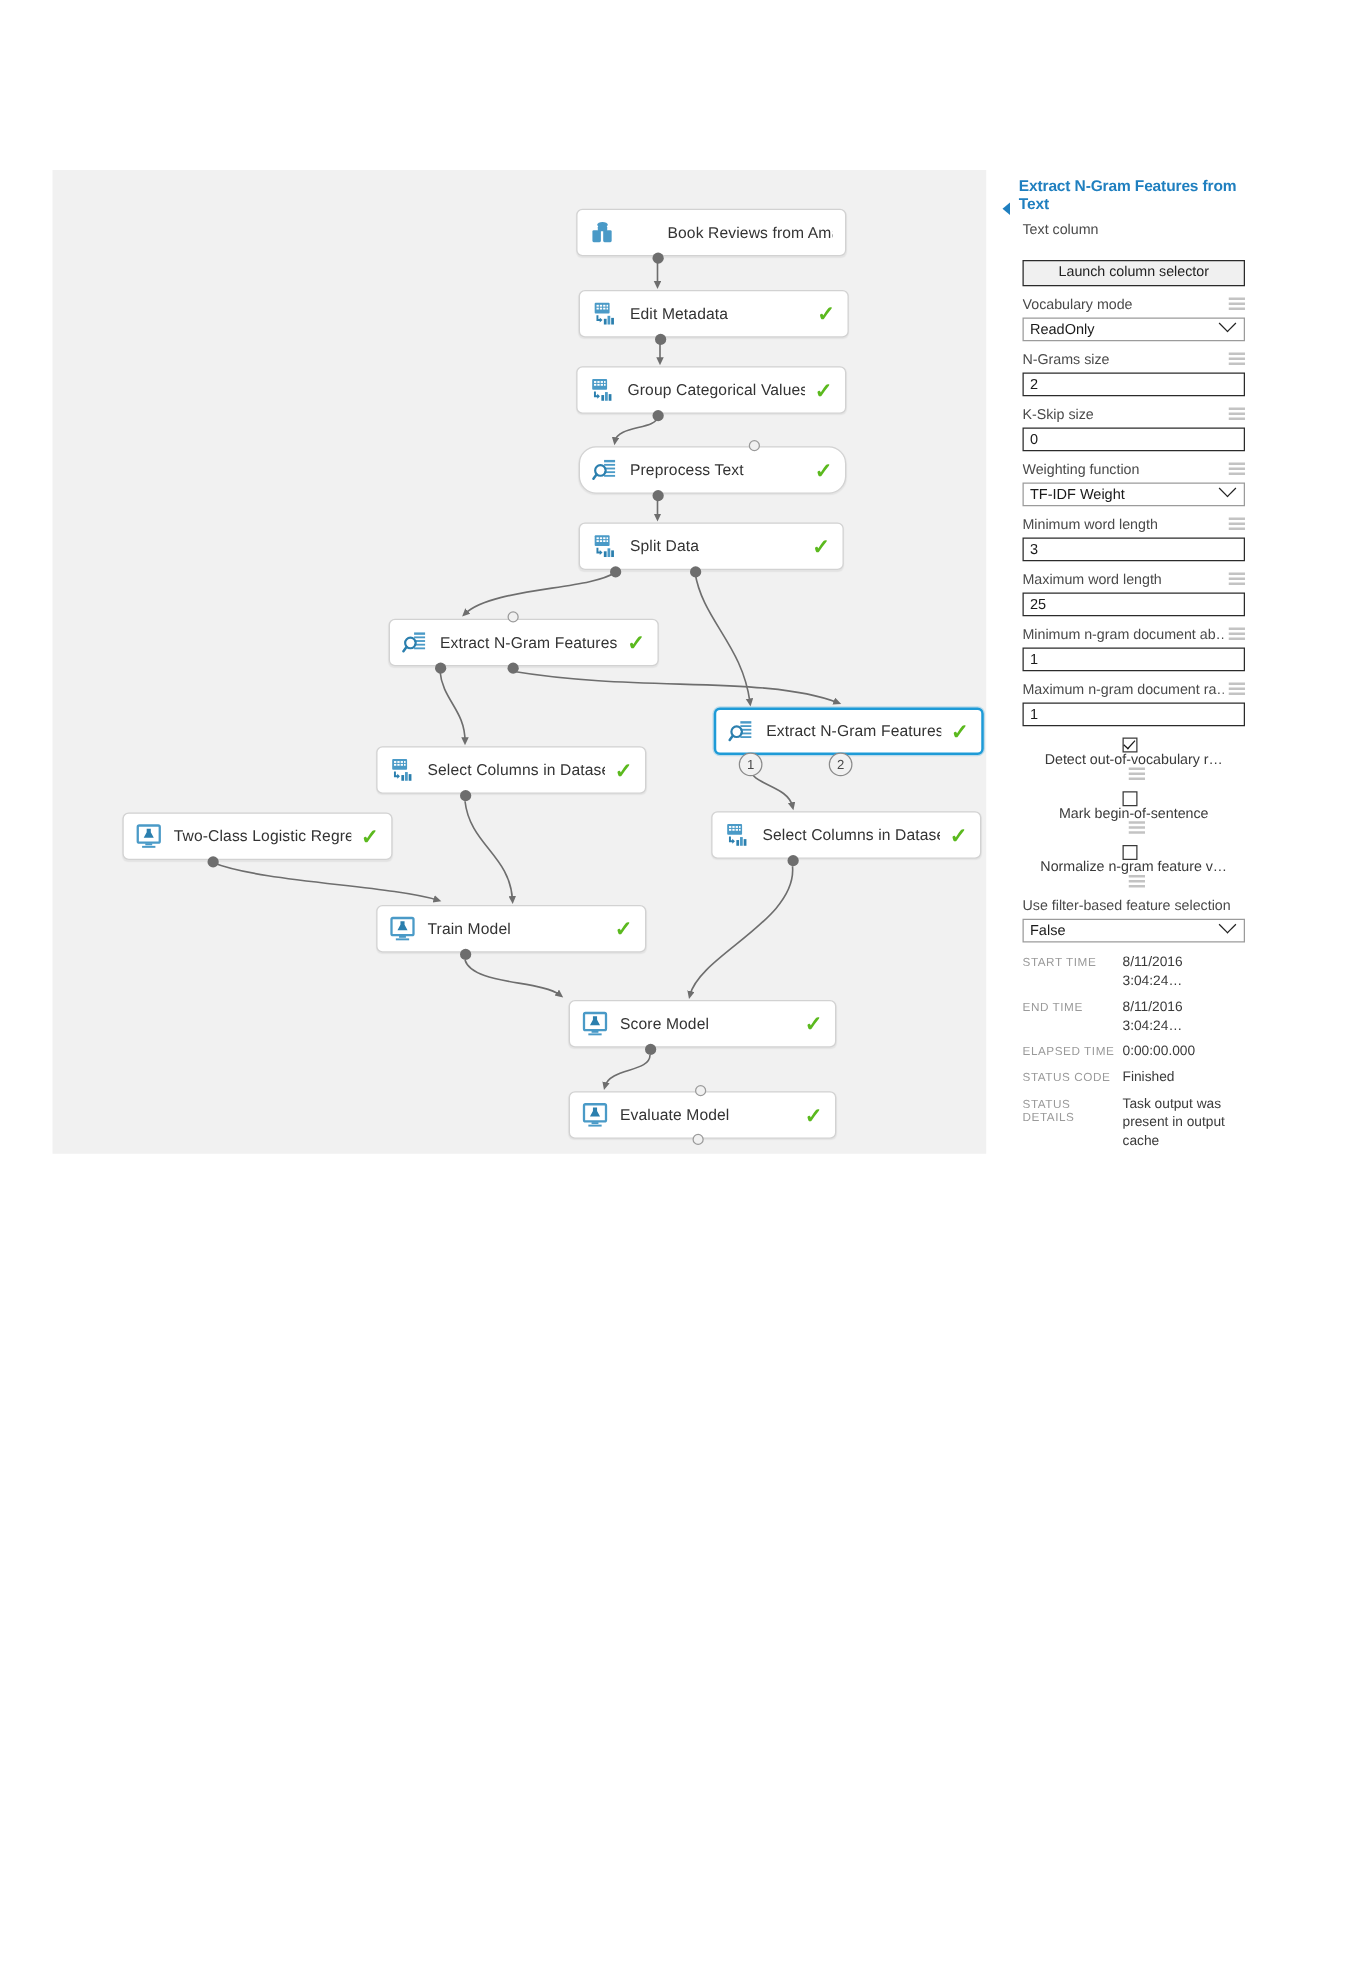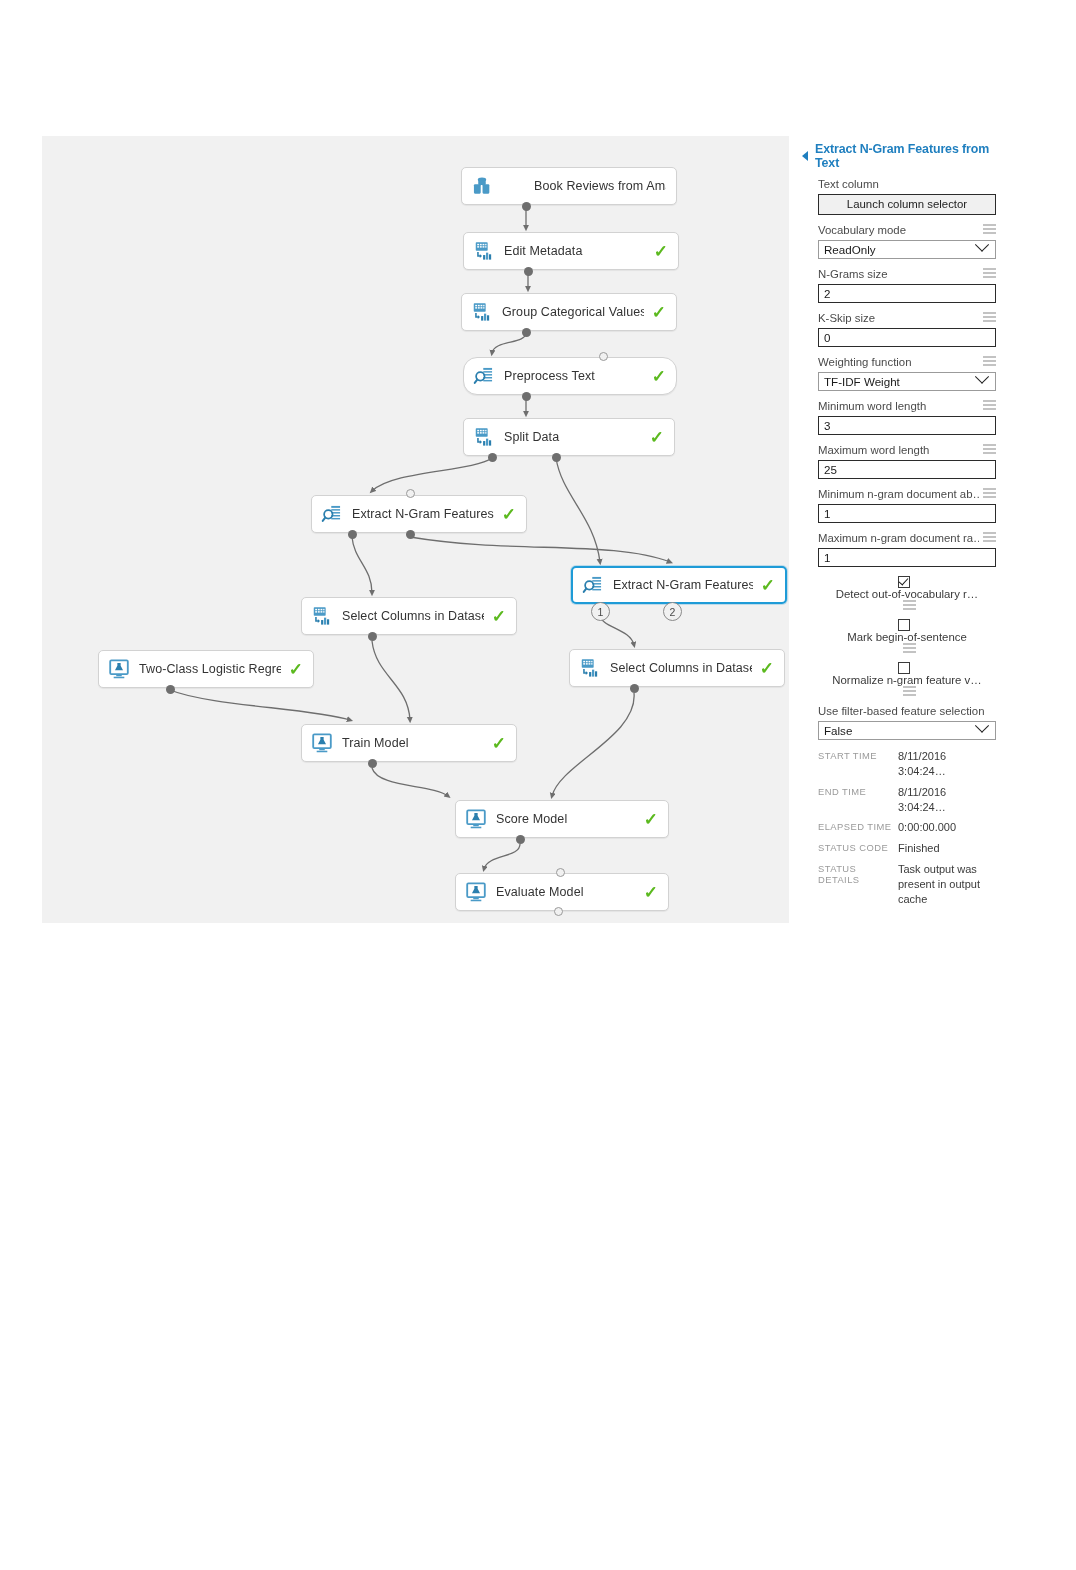--- a/index.html
+++ b/index.html
@@ -107,21 +107,21 @@
     top: 142px;
     width: 196px;
     color: #333;
   }
   #props .pane-title {
     color: #1f7fbf;
     font-size: 12.4px;
     font-weight: bold;
     margin: 0 0 8px 0;
     display: flex;
-    align-items: center;
+    align-items: flex-end;
     letter-spacing: -0.1px;
   }
   #props .pane-title .tri {
     width: 0; height: 0;
     border-left: 5px solid transparent;
     border-right: 5px solid transparent;
     border-bottom: 6px solid #1f7fbf;
     transform: rotate(-90deg);
     margin-right: 5px;
     flex: 0 0 auto;
@@ -172,20 +172,21 @@
     width: 100%;
     background: #f0f0f0;
     border: 1.6px solid #2b2b2b;
     font-size: 11.4px;
     color: #222;
     text-align: center;
     padding: 3px 0 4px 0;
     margin-bottom: 9px;
     cursor: pointer;
     font-family: "Liberation Sans", sans-serif;
+    margin-top: 14px;
   }
   .sel-ctl, .txt-ctl {
     box-sizing: border-box;
     width: 100%;
     background: #ffffff;
     font-size: 11.6px;
     color: #1a1a1a;
     padding: 2px 4px 3px 5px;
     margin-bottom: 9px;
     font-family: "Liberation Sans", sans-serif;

